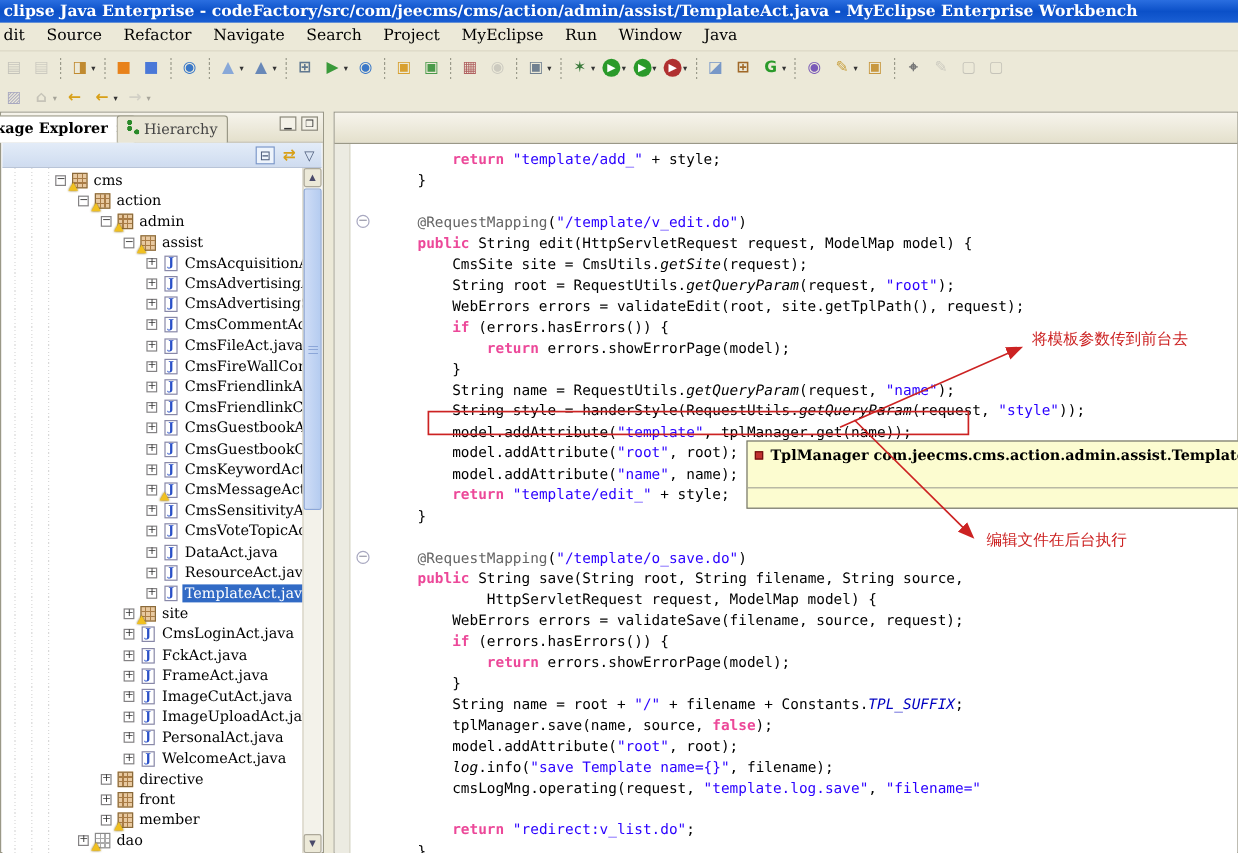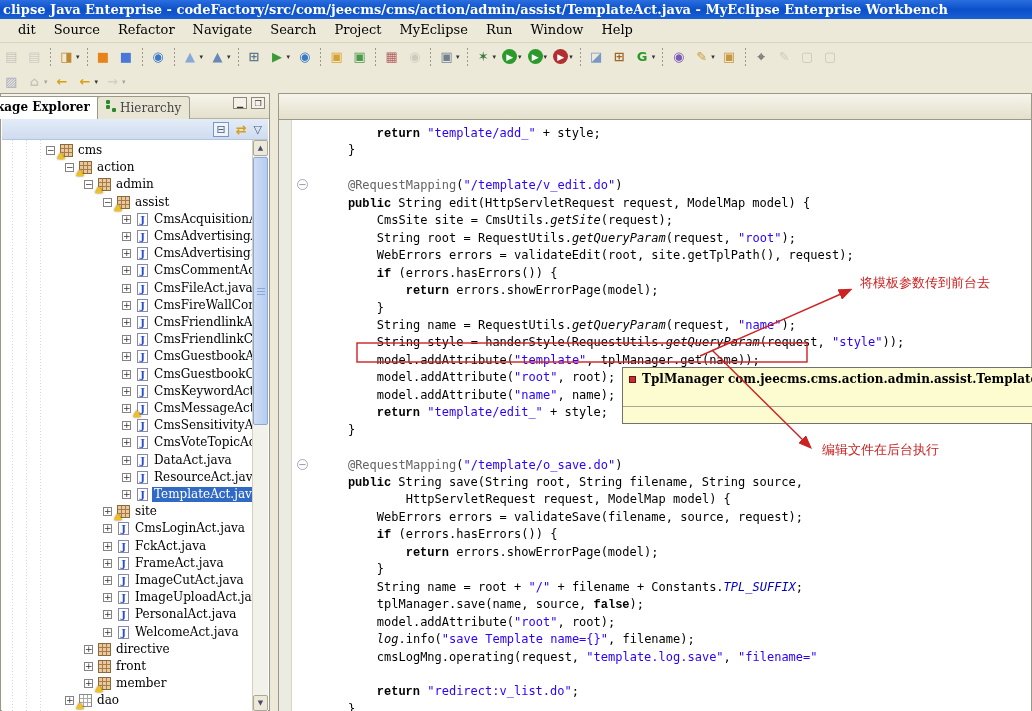--- a/index.html
+++ b/index.html
@@ -10,21 +10,21 @@
   #titlebar { position:absolute; left:0; top:0; width:1032px; height:19px;
     background:linear-gradient(180deg,#2a6ee0 0%,#0b50c8 50%,#1a5fd4 100%);
     color:#fff; font-weight:bold; font-size:13px; line-height:19px;
     white-space:nowrap; overflow:hidden; padding-left:3px; }
 
   
   #menubar { position:absolute; left:0; top:19px; width:1032px; height:24px;
     background:#ece9d8; border-bottom:1px solid #d8d4c0; font-size:13px; }
   .menu-item { display:inline-block; padding:3px 9px 0 9px; height:24px; color:#000;
     cursor:default; }
-  .menu-item:first-child { padding-left:18px; }
+  .menu-item:first-child { padding-left:3px; }
 
   
   #toolbar { position:absolute; left:0; top:43px; width:1032px; height:50px; background:#ece9d8; }
   .tb-row { position:absolute; left:0; width:1032px; height:25px; display:flex; align-items:center; }
   #tb-row1 { top:1px; } #tb-row2 { top:26px; }
   .tb-btn { display:inline-flex; align-items:center; height:22px; padding:0 2px; margin:0 1px; }
   .tb-ico { width:17px; height:17px; display:inline-flex; align-items:center; justify-content:center;
             font-size:13px; font-family:"DejaVu Sans",sans-serif; font-weight:bold; }
   .tb-ico.circle { border-radius:50%; color:#fff; font-size:9px; width:15px; height:15px; }
   .tb-dd { font-size:7px; color:#333; margin-left:1px; font-family:"DejaVu Sans",sans-serif; }
@@ -120,21 +120,21 @@
   #ed-body { position:absolute; left:0; top:26px; width:752px; height:591px; background:#fff; }
   #ed-ruler { position:absolute; left:0; top:0; width:13px; height:100%; background:#ecebe2;
     border-right:1px solid #d8d6c8; }
   #ed-fold { position:absolute; left:14px; top:0; width:22px; height:100%; background:#fff; }
   .fold-dot { position:absolute; left:4px; width:11px; height:11px; border:1px solid #a8a8c0;
     border-radius:50%; color:#88889a; font-size:10px; line-height:9px; text-align:center;
     font-family:"DejaVu Sans",sans-serif; background:#fff; }
   #code { position:absolute; left:40px; top:0; width:712px; height:100%;
     font-family:"DejaVu Sans Mono",monospace; font-size:12px; }
   .cline { position:absolute; left:0; height:17px; white-space:pre; color:#000; }
-  .seg-k { color:#000000; font-weight:bold;font-family:Liberation Mono, monospace; }
+  .seg-k { color:#ec4899; font-weight:bold; }
   .seg-s { color:#2a00ff; }
   .seg-a { color:#646464; }
   .seg-i { font-style:italic; }
   .seg-f { font-style:italic; color:#0000c0; }
 
   
   #tooltip { position:absolute; left:622px; top:367px; width:412px; height:57px;
     background:#fcfcd0; border:1px solid #72726a; z-index:5; overflow:hidden; }
   #tooltip .tt-title { padding:4px 4px 2px 6px; font-weight:bold; font-size:12px; color:#000;
     white-space:nowrap; font-family:"DejaVu Serif",serif; }
@@ -145,21 +145,21 @@
   #overlay-svg { position:absolute; left:0; top:0; width:1032px; height:711px;
     z-index:6; pointer-events:none; }
   .red-note { position:absolute; z-index:7; color:#cc2222; font-size:13px;
     font-family:"DejaVu Sans",sans-serif; white-space:nowrap; }
 </style>
 </head>
 <body>
 
 <div id="titlebar">clipse Java Enterprise - codeFactory/src/com/jeecms/cms/action/admin/assist/TemplateAct.java - MyEclipse Enterprise Workbench</div>
 
-<div id="menubar"><span class="menu-item">dit</span><span class="menu-item">Source</span><span class="menu-item">Refactor</span><span class="menu-item">Navigate</span><span class="menu-item">Search</span><span class="menu-item">Project</span><span class="menu-item">MyEclipse</span><span class="menu-item">Run</span><span class="menu-item">Window</span><span class="menu-item">Help</span></div>
+<div id="menubar"><span class="menu-item">dit</span><span class="menu-item">Source</span><span class="menu-item">Refactor</span><span class="menu-item">Navigate</span><span class="menu-item">Search</span><span class="menu-item">Project</span><span class="menu-item">MyEclipse</span><span class="menu-item">Run</span><span class="menu-item">Window</span><span class="menu-item">Java</span></div>
 
 <div id="toolbar">
   <div class="tb-row" id="tb-row1">
       <span class="tb-btn dis">
         <span class="tb-ico" style="color: rgb(125, 134, 181);">▤</span>
       </span>
       <span class="tb-btn dis">
         <span class="tb-ico" style="color: rgb(154, 154, 154);">▤</span>
       </span>
       <span class="tb-sep"></span>

